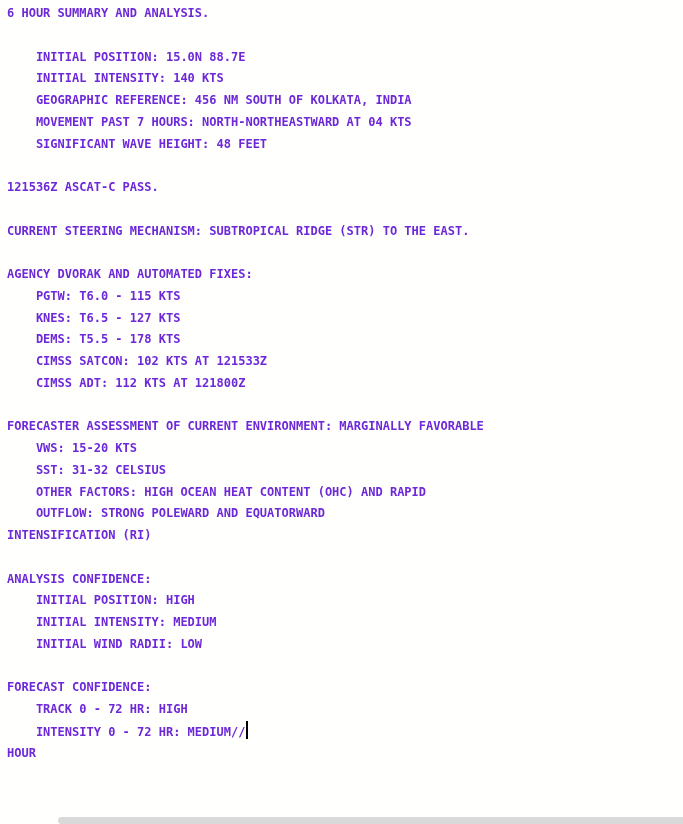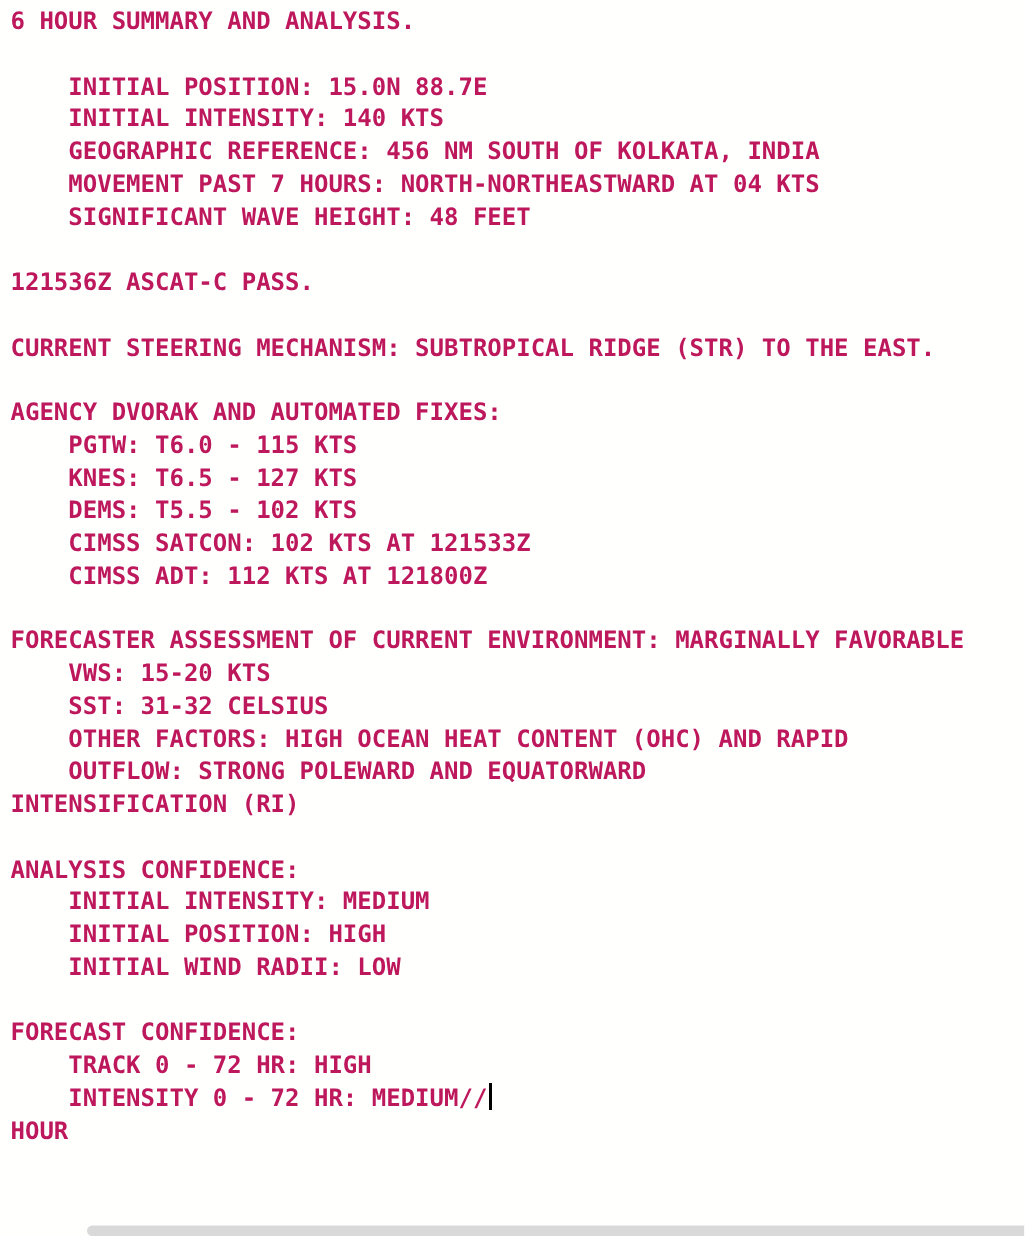--- a/index.html
+++ b/index.html
@@ -14,23 +14,23 @@
     background: #fffffe;
     overflow: hidden;
     font-family: "DejaVu Sans Mono", monospace;
   }
   .text-area {
     position: absolute;
     top: 3px;
     left: 7px;
     right: 0;
     bottom: 14px;
-    font-size: 16px;
+    font-size: 12px;
     font-weight: 700;
-    color: #be185d;
+    color: #6d28d9;
     cursor: text;
   }
   .line {
     white-space: pre;
     height: 21.75px;
     line-height: 21.75px;
     letter-spacing: 0px;
   }
   .caret {
     display: inline-block;
@@ -63,34 +63,34 @@
       <div class="line">    MOVEMENT PAST 7 HOURS: NORTH-NORTHEASTWARD AT 04 KTS</div>
       <div class="line">    SIGNIFICANT WAVE HEIGHT: 48 FEET</div>
       <div class="line"></div>
       <div class="line">121536Z ASCAT-C PASS.</div>
       <div class="line"></div>
       <div class="line">CURRENT STEERING MECHANISM: SUBTROPICAL RIDGE (STR) TO THE EAST.</div>
       <div class="line"></div>
       <div class="line">AGENCY DVORAK AND AUTOMATED FIXES:</div>
       <div class="line">    PGTW: T6.0 - 115 KTS</div>
       <div class="line">    KNES: T6.5 - 127 KTS</div>
-      <div class="line">    DEMS: T5.5 - 102 KTS</div>
+      <div class="line">    DEMS: T5.5 - 178 KTS</div>
       <div class="line">    CIMSS SATCON: 102 KTS AT 121533Z</div>
       <div class="line">    CIMSS ADT: 112 KTS AT 121800Z</div>
       <div class="line"></div>
       <div class="line">FORECASTER ASSESSMENT OF CURRENT ENVIRONMENT: MARGINALLY FAVORABLE</div>
       <div class="line">    VWS: 15-20 KTS</div>
       <div class="line">    SST: 31-32 CELSIUS</div>
       <div class="line">    OTHER FACTORS: HIGH OCEAN HEAT CONTENT (OHC) AND RAPID</div>
       <div class="line">    OUTFLOW: STRONG POLEWARD AND EQUATORWARD</div>
       <div class="line">INTENSIFICATION (RI)</div>
       <div class="line"></div>
       <div class="line">ANALYSIS CONFIDENCE:</div>
+      <div class="line">    INITIAL POSITION: HIGH</div>
       <div class="line">    INITIAL INTENSITY: MEDIUM</div>
-      <div class="line">    INITIAL POSITION: HIGH</div>
       <div class="line">    INITIAL WIND RADII: LOW</div>
       <div class="line"></div>
       <div class="line">FORECAST CONFIDENCE:</div>
       <div class="line">    TRACK 0 - 72 HR: HIGH</div>
       <div class="line">    INTENSITY 0 - 72 HR: MEDIUM//<span class="caret"></span></div>
       <div class="line">HOUR</div>
     </div>
   <div class="hscrollbar"></div>
 </div>
 

